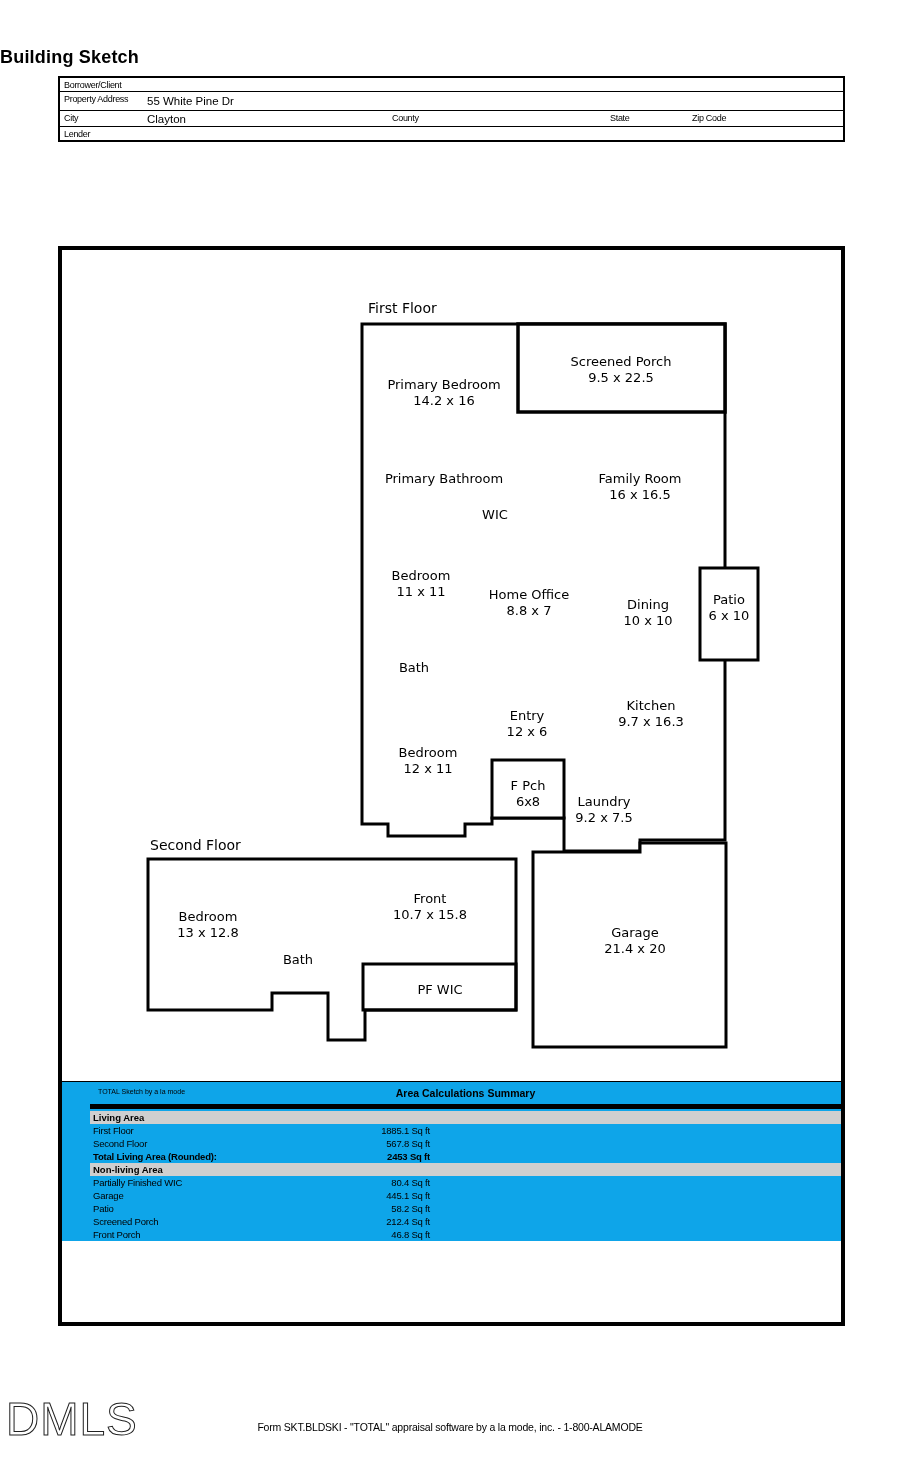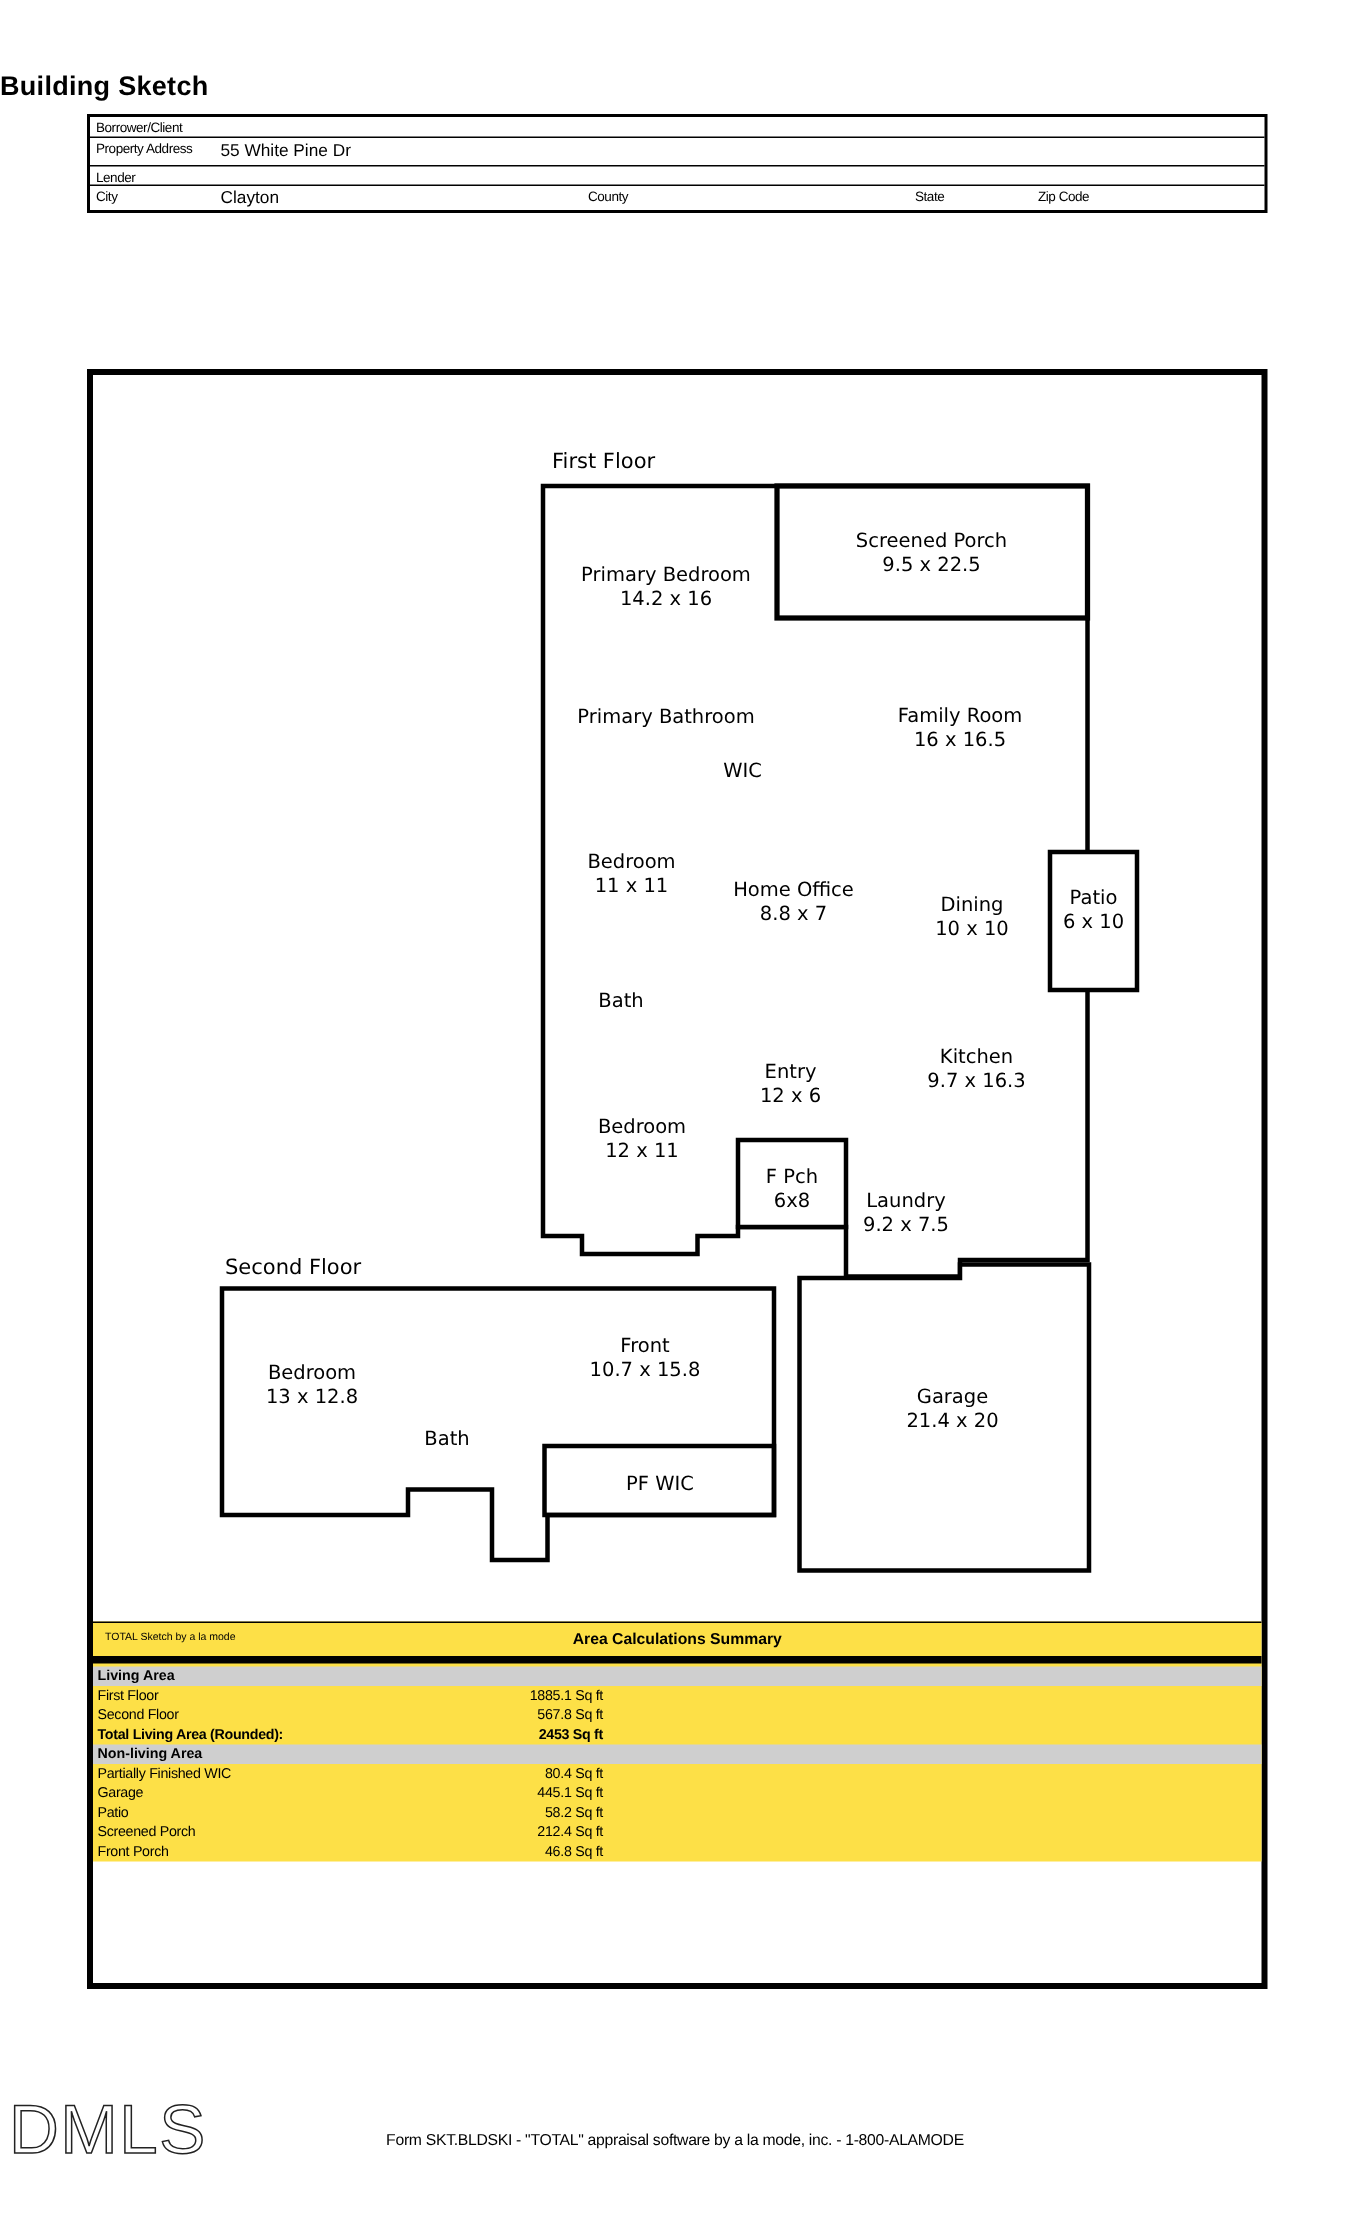--- a/index.html
+++ b/index.html
@@ -25,21 +25,21 @@
 
   
   .plan { position:absolute; left:0; top:0; width:900px; height:1483px; }
 
   
   .floor-title { position:absolute; font-family:"DejaVu Sans", sans-serif; font-size:14px; white-space:nowrap; }
   .room { position:absolute; transform:translate(-50%,-50%); text-align:center; white-space:nowrap;
           font-family:"DejaVu Sans", sans-serif; font-size:13px; line-height:15.5px; }
 
   
-  .astable { position:absolute; left:62px; top:1081px; width:779px; border-top:1px solid #000; background:#fde047; }
+  .astable { position:absolute; left:62px; top:1081px; width:779px; border-top:1px solid #000; background:#0ea5e9;padding-left:28px; }
   .as-header { position:relative; height:22px; }
   .as-brand { position:absolute; left:8px; top:6px; font-size:7px; letter-spacing:0; white-space:nowrap; }
   .as-title { position:absolute; left:0; top:5px; width:100%; text-align:center; font-size:10.5px; font-weight:bold; }
   .as-bar { height:5px; background:#000; }
   .as-gap { height:2px; }
   .as-band { height:13px; line-height:13px; background:#cfcfcf; font-weight:bold; font-size:9.5px; padding-left:3px; }
   .as-row { position:relative; height:13px; line-height:13px; font-size:9.5px; letter-spacing:-.2px; }
   .as-row .lab { position:absolute; left:3px; top:0; }
   .as-row .val { position:absolute; left:0; top:0; width:340px; text-align:right; }
   .as-row.bold { font-weight:bold; }
@@ -57,29 +57,29 @@
   <h1 class="page-title">Building Sketch</h1>
 
   <div class="form">
     <div class="frow r1">
       <span class="flabel">Borrower/Client</span>
     </div>
     <div class="frow r2">
       <span class="flabel">Property Address</span>
       <span class="fvalue" style="left:87px">55 White Pine Dr</span>
     </div>
-    <div class="frow r4">
-      <span class="flabel">Lender</span>
-    </div>
     <div class="frow r3">
       <span class="flabel">City</span>
       <span class="fvalue" style="left:87px;top:2px">Clayton</span>
       <span class="flabel" style="left:332px">County</span>
       <span class="flabel" style="left:550px">State</span>
       <span class="flabel" style="left:632px">Zip Code</span>
+    </div>
+    <div class="frow r4">
+      <span class="flabel">Lender</span>
     </div>
   </div>
 
   <div class="sketchbox"></div>
 
   <svg class="plan" viewBox="0 0 900 1483">
     <path d="M 362,324 L 725,324 L 725,840 L 640,840 L 640,851 L 564,851 L 564,818 L 492,818 L 492,824 L 465,824 L 465,836 L 388,836 L 388,824 L 362,824 Z" fill="none" stroke="#000" stroke-width="3"></path>
     <rect x="518" y="324" width="207" height="88" fill="#fff" stroke="#000" stroke-width="3.5"></rect>
     <rect x="700" y="568" width="58" height="92" fill="#fff" stroke="#000" stroke-width="3"></rect>
     <rect x="492" y="760" width="72" height="58" fill="#fff" stroke="#000" stroke-width="3"></rect>

